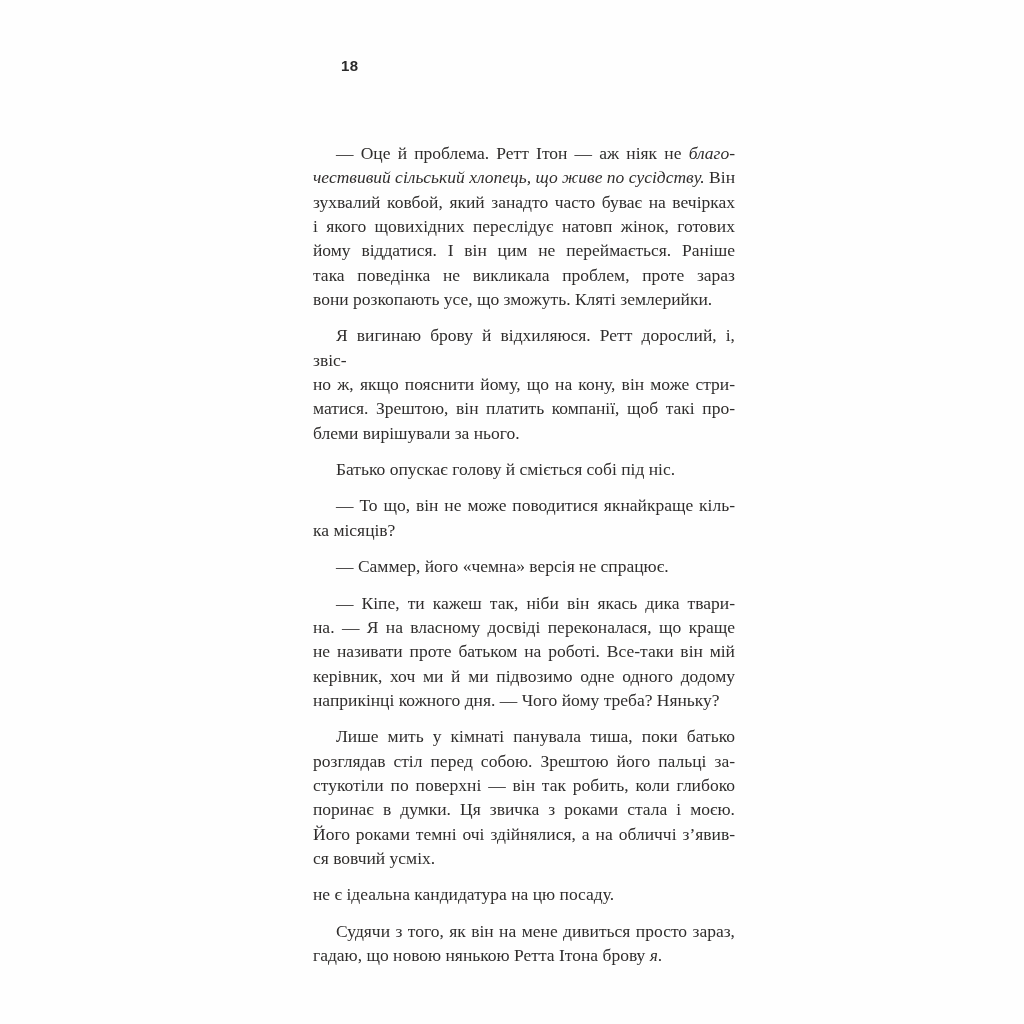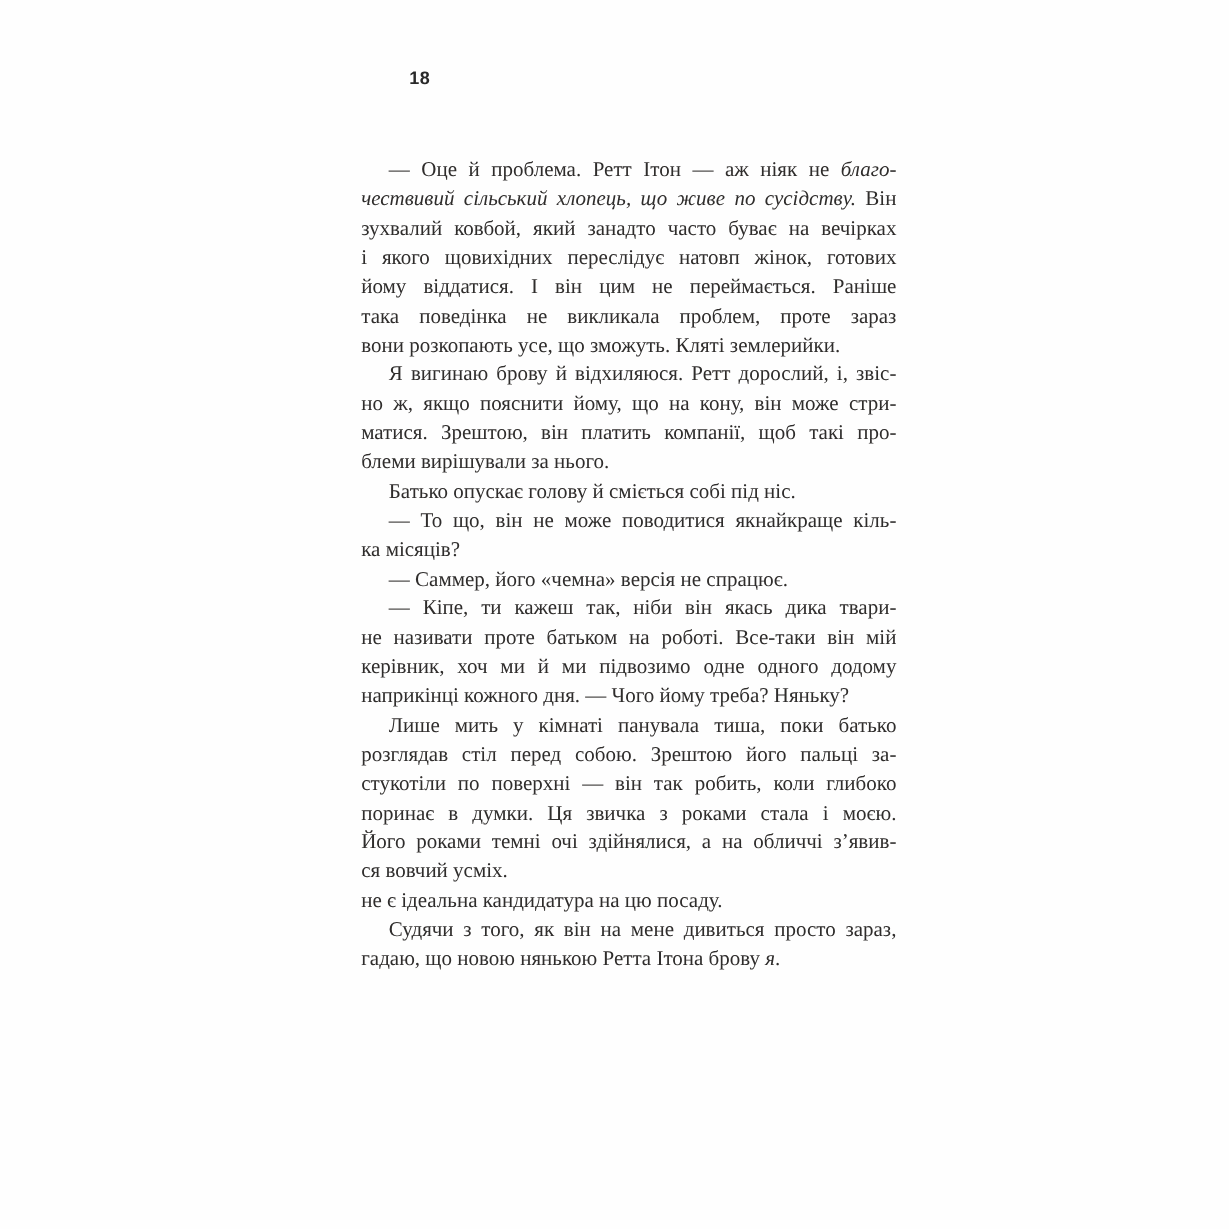--- a/index.html
+++ b/index.html
@@ -28,21 +28,21 @@
   .text-block {
     position: absolute;
     left: 301px;
     top: 129px;
     width: 446px;
     font-family: "Liberation Serif", serif;
     font-size: 17.5px;
     line-height: 24.35px;
     color: #2f2d2c;
   }
-  .para { margin: 0; }
+  .para { margin: 12px; }
   .line {
     text-align: justify;
     text-align-last: justify;
     text-justify: inter-word;
   }
   .line.last {
     text-align: center;
     text-align-last: left;
   }
   .line.first { text-indent: 23px; }
@@ -74,20 +74,21 @@
       </div>
       <div class="para">
         <div class="line first"><span>— То що, він не може поводитися якнайкраще кіль-</span></div>
         <div class="line last"><span>ка місяців?</span></div>
       </div>
       <div class="para">
         <div class="line first last"><span>— Саммер, його «чемна» версія не спрацює.</span></div>
       </div>
       <div class="para">
         <div class="line first"><span>— Кіпе, ти кажеш так, ніби він якась дика твари-</span></div>
+        <div class="line"><span>на. — Я на власному досвіді переконалася, що краще</span></div>
         <div class="line"><span>не називати проте батьком на роботі. Все-таки він мій</span></div>
         <div class="line"><span>керівник, хоч ми й ми підвозимо одне одного додому</span></div>
         <div class="line last"><span>наприкінці кожного дня. — Чого йому треба? Няньку?</span></div>
       </div>
       <div class="para">
         <div class="line first"><span>Лише мить у кімнаті панувала тиша, поки батько</span></div>
         <div class="line"><span>розглядав стіл перед собою. Зрештою його пальці за-</span></div>
         <div class="line"><span>стукотіли по поверхні — він так робить, коли глибоко</span></div>
         <div class="line"><span>поринає в думки. Ця звичка з роками стала і моєю.</span></div>
         <div class="line"><span>Його роками темні очі здійнялися, а на обличчі з’явив-</span></div>

